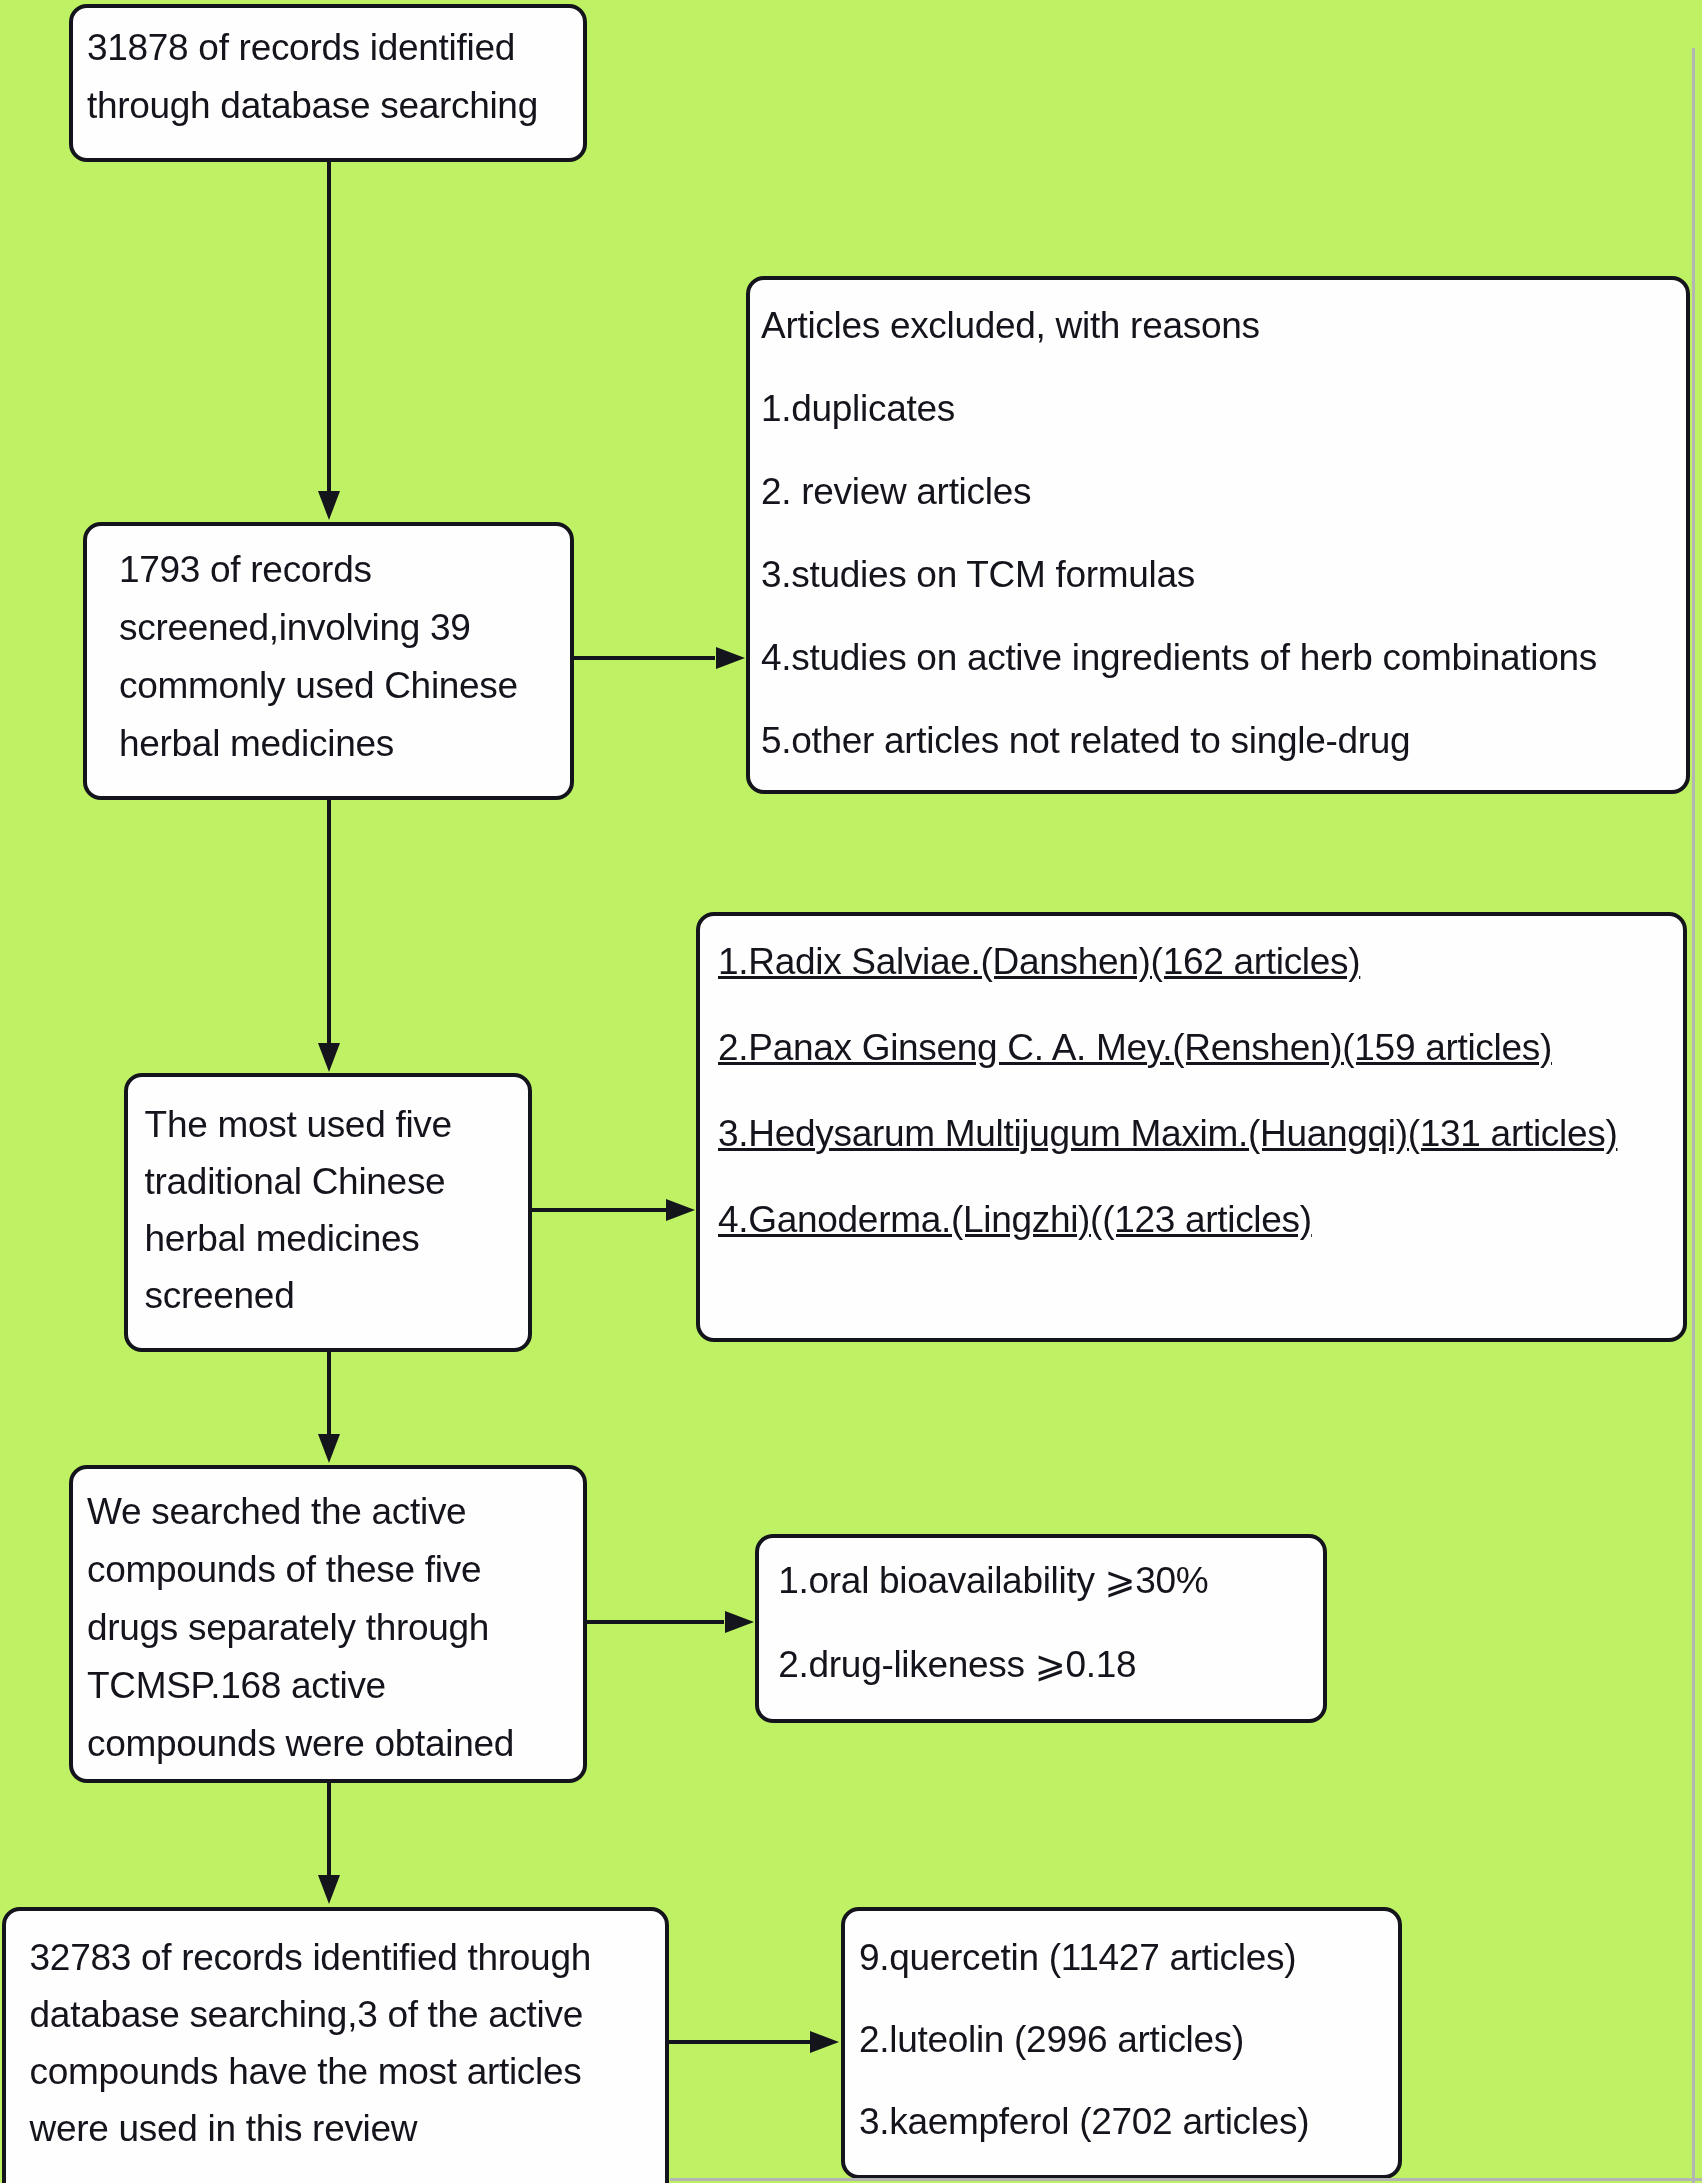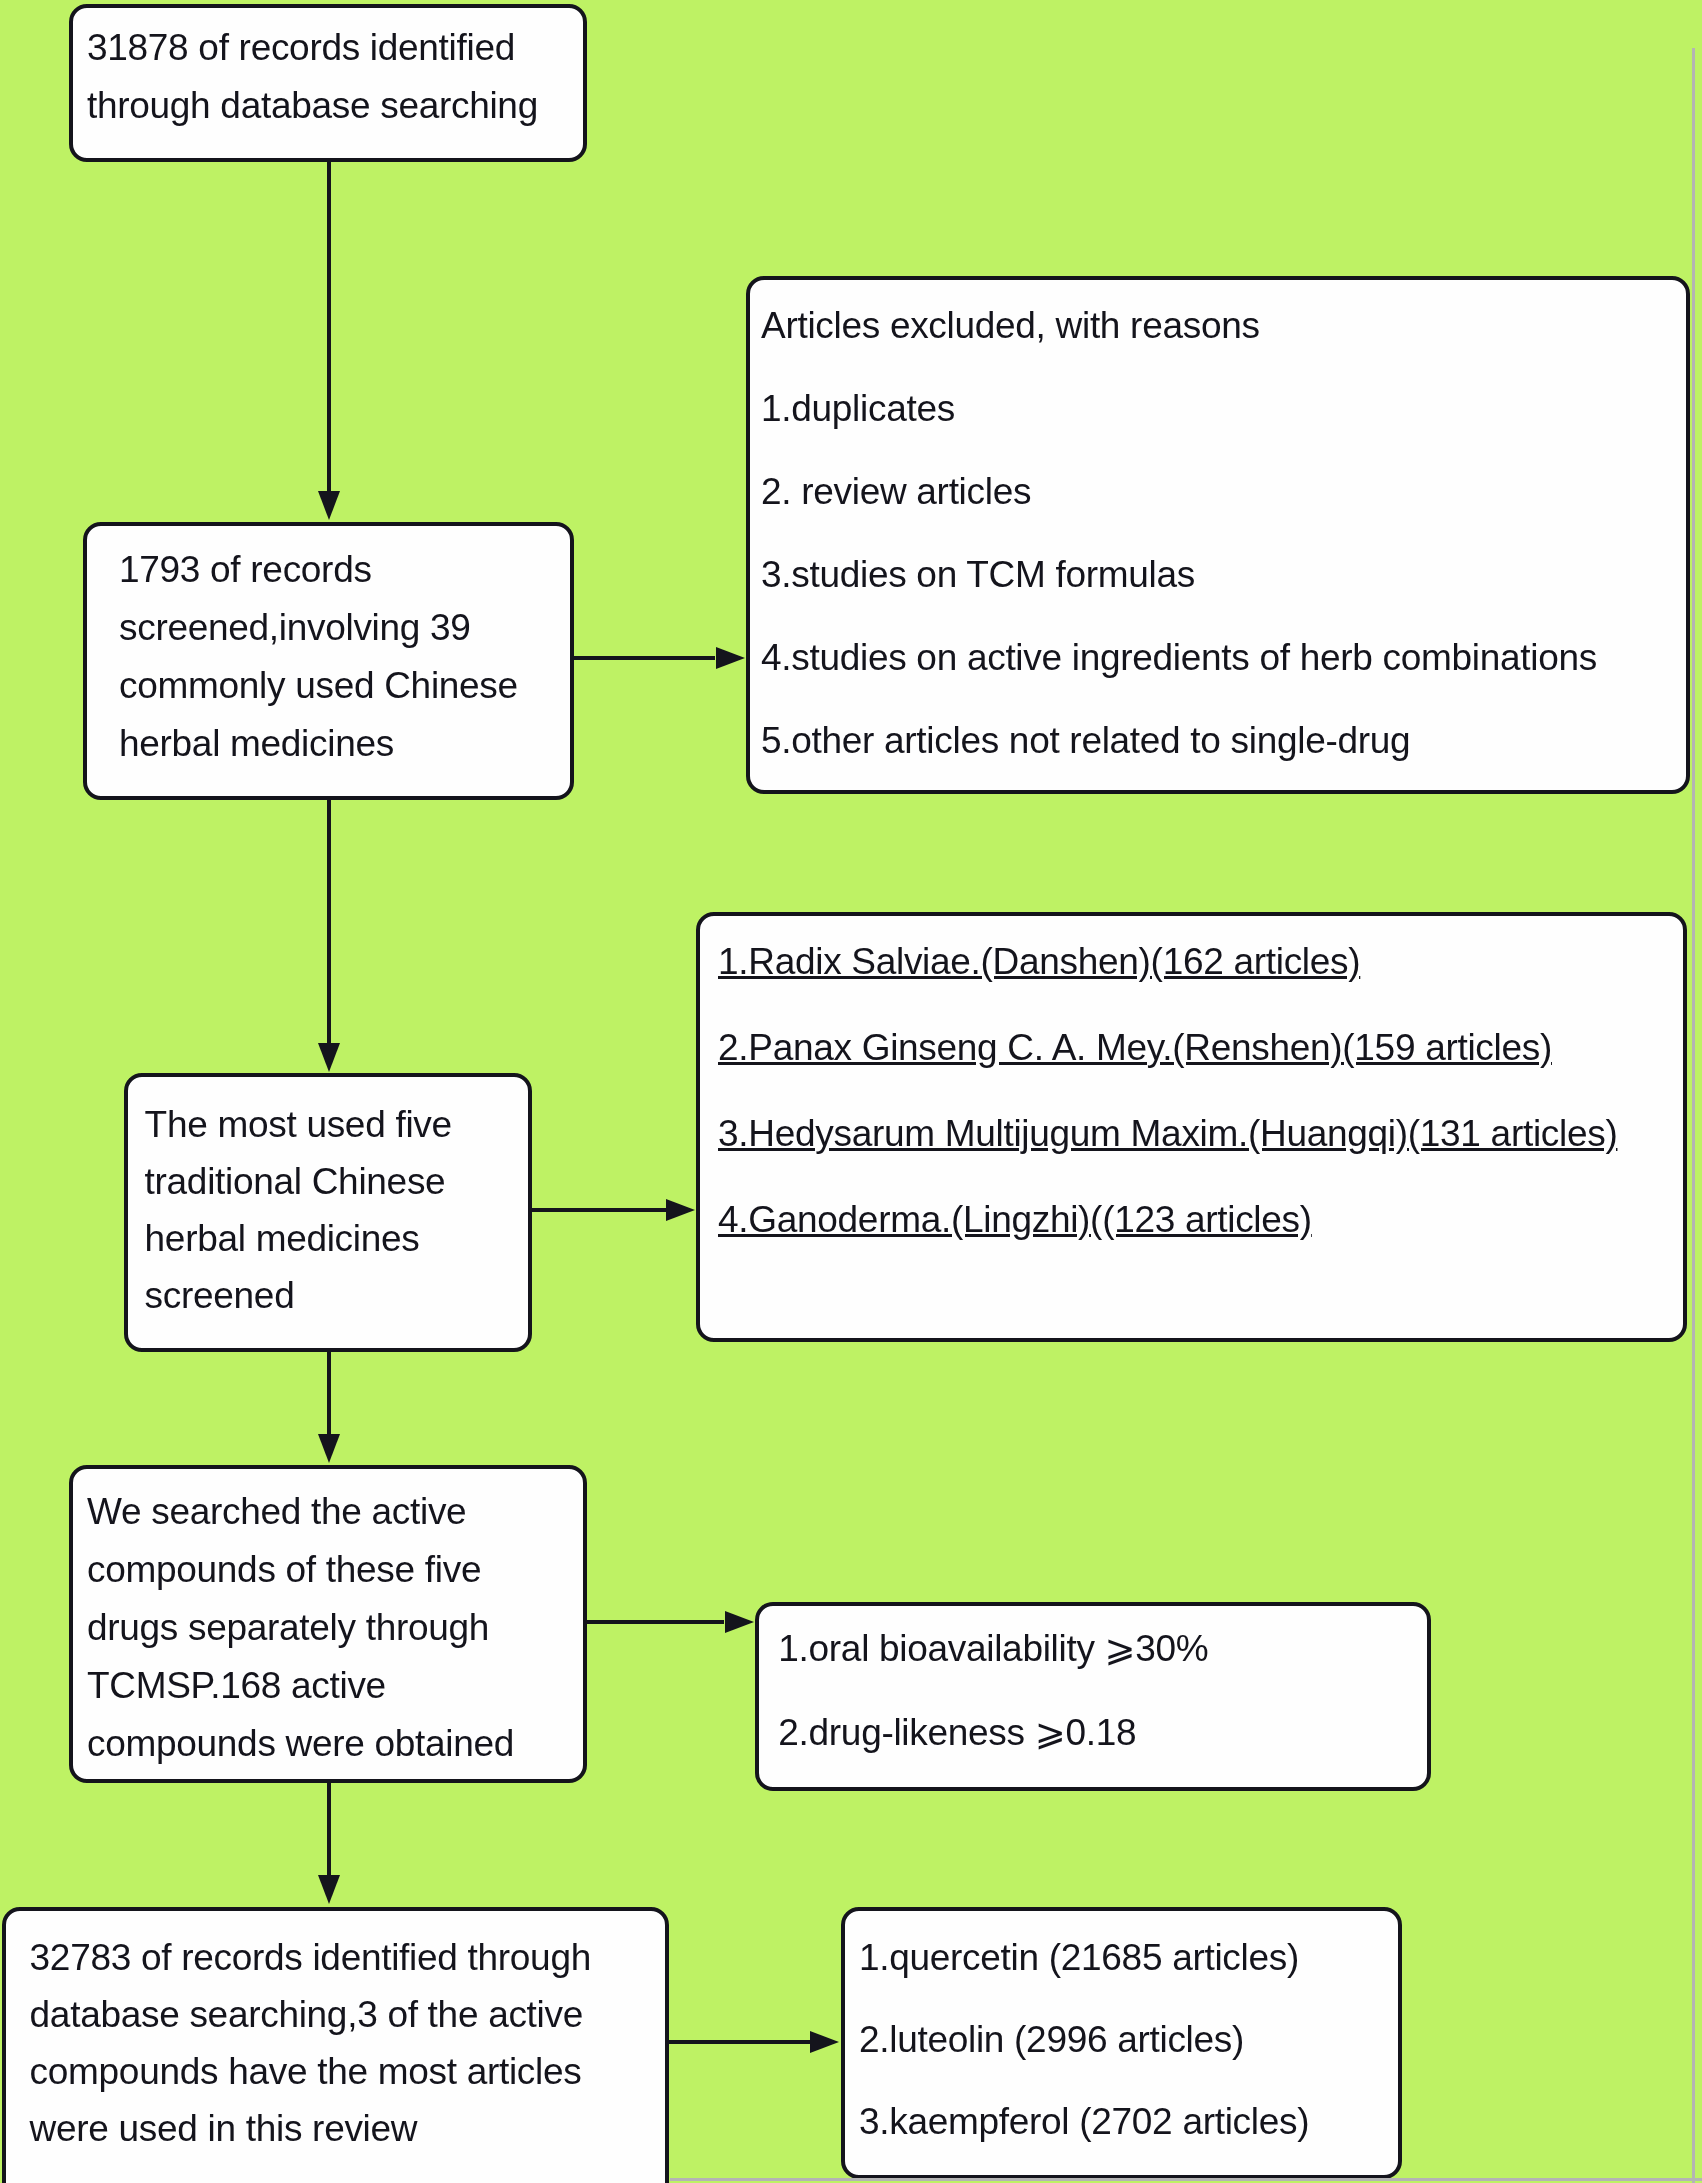--- a/index.html
+++ b/index.html
@@ -73,34 +73,34 @@
   </div>
 
   <div class="box lh84" style="left:69px;top:1465px;width:518px;height:318px;padding:14px 7px 0 14px;">
     <div class="ln">We searched the active</div>
     <div class="ln">compounds of these five</div>
     <div class="ln">drugs separately through</div>
     <div class="ln">TCMSP.168 active</div>
     <div class="ln">compounds were obtained</div>
   </div>
 
-  <div class="box lh122" style="left:755px;top:1602px;width:676px;height:189px;padding:1.4px 5.5px 0 19.3px;">
+  <div class="box lh122" style="left:755px;top:1534px;width:572px;height:189px;padding:1.4px 5.5px 0 19.3px;">
     <div class="ln">1.oral bioavailability ⩾30%</div>
     <div class="ln">2.drug-likeness ⩾0.18</div>
   </div>
 
   <div class="box lh82" style="left:2.1px;top:1907px;width:667px;height:340px;padding:18px 5.5px 0 23.5px;">
     <div class="ln">32783 of records identified through</div>
     <div class="ln">database searching,3 of the active</div>
     <div class="ln">compounds have the most articles</div>
     <div class="ln">were used in this review</div>
   </div>
 
   <div class="box lh119" style="left:841px;top:1907px;width:561px;height:272px;padding:5.5px 5.5px 0 14px;">
-    <div class="ln">1.quercetin (21685 articles)</div>
+    <div class="ln">9.quercetin (11427 articles)</div>
     <div class="ln">2.luteolin (2996 articles)</div>
     <div class="ln">3.kaempferol (2702 articles)</div>
   </div>
 
   <div class="vline" style="left:327px;top:162px;width:4.1px;height:330px;"></div>
   <div class="arrow-down" style="left:318px;top:491px;"></div>
 
   <div class="hline" style="left:573px;top:656px;width:142px;height:4.1px;"></div>
   <div class="arrow-right" style="left:716px;top:647px;"></div>
 

